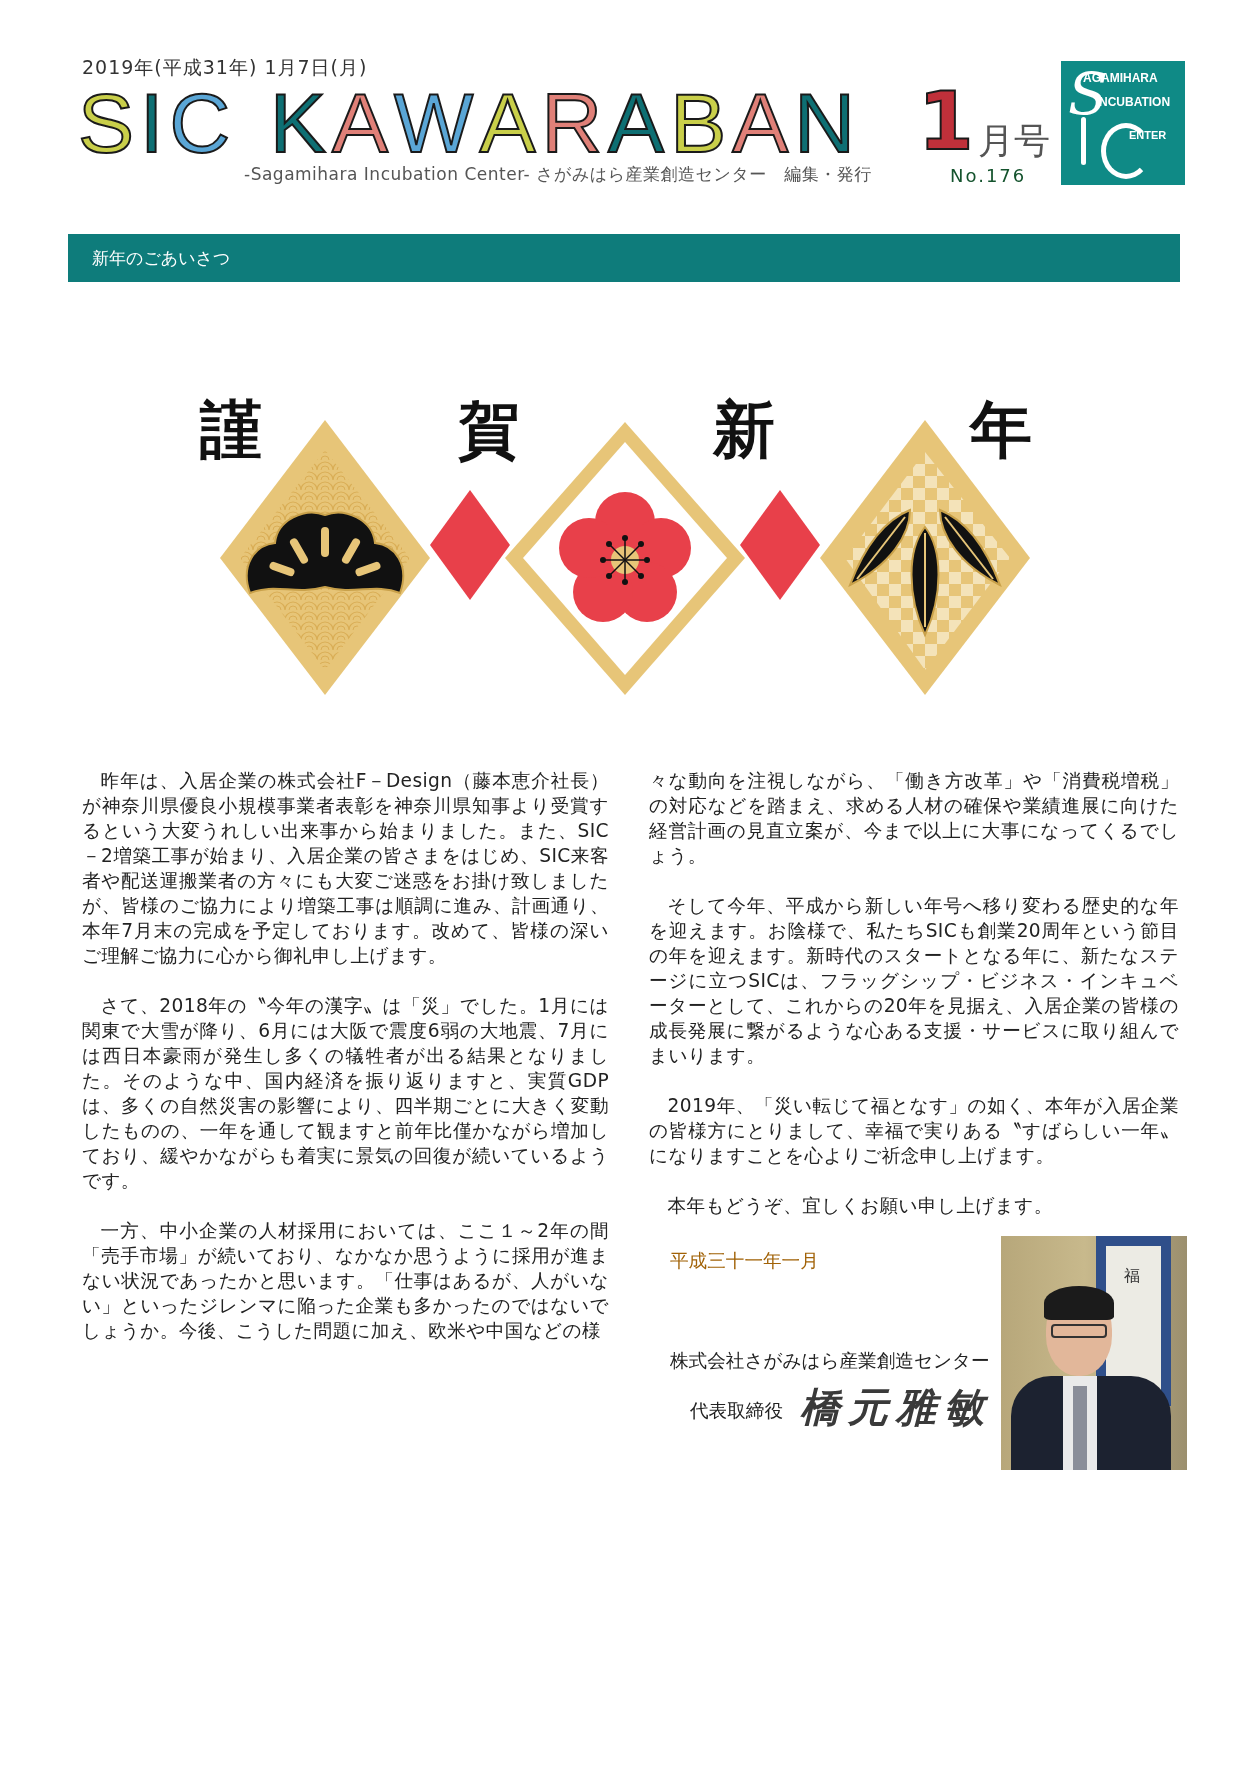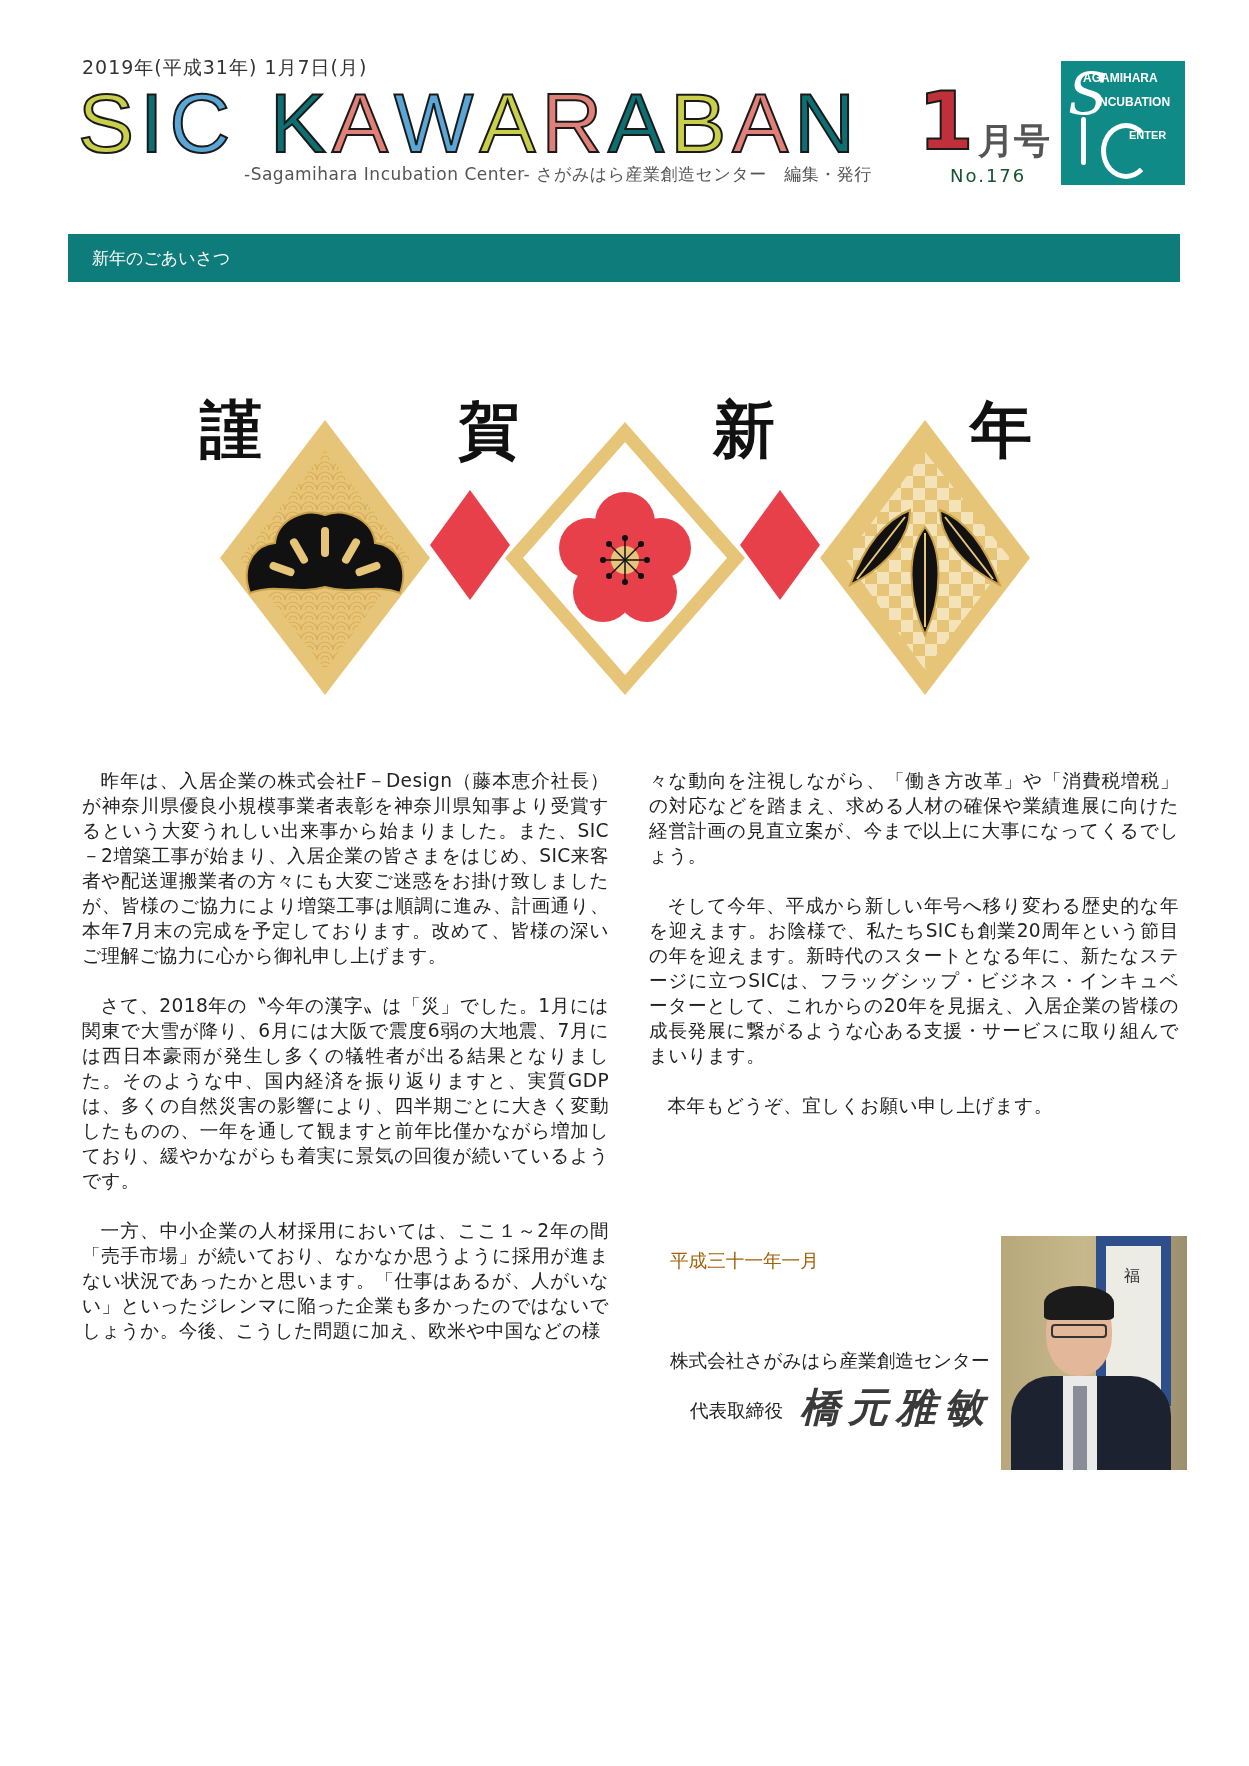--- a/index.html
+++ b/index.html
@@ -9,21 +9,21 @@
 
   
   .date { left: 82px; top: 55px; font-size: 19px; color: #333; letter-spacing: 1px; }
   .masthead { left: 78px; top: 82px; height: 82px; display: flex; align-items: flex-end; }
   .mast-letter { font-family: "Liberation Sans", sans-serif; font-size: 84px; line-height: 82px;
                  font-weight: 400; letter-spacing: 6px; }
   .mast-space { width: 34px; }
   .issue-num { left: 918px; top: 82px; font-size: 80px; line-height: 80px; font-weight: 700;
                color: #1a1a1a; -webkit-text-stroke: 2px #1a1a1a; }
   .issue-num span { color: #c0303a; }
-  .gatsugo { left: 978px; top: 117px; font-size: 36px; color: #555; font-weight: 700; }
+  .gatsugo { left: 978px; top: 117px; font-size: 36px; color: #555; font-weight: 400; }
   .subtitle { left: 244px; top: 163px; font-size: 17px; color: #555; letter-spacing: 0.5px; }
   .no-label { left: 950px; top: 165px; font-size: 18px; color: #14532d; letter-spacing: 2px; }
 
   .logo { left: 1061px; top: 61px; width: 124px; height: 124px; background: #0f8a86; }
   .logo .big-s { position: absolute; left: 7px; top: 4px; font-size: 58px; color: #fff;
                  font-family: "DejaVu Serif", serif; font-style: italic; line-height: 58px; }
   .logo .big-i { position: absolute; left: 20px; top: 56px; width: 5px; height: 48px; background: #fff; border-radius: 3px; }
   .logo .big-c { position: absolute; left: 40px; top: 62px; width: 50px; height: 56px;
                  border: 5px solid #fff; border-right-color: transparent; border-radius: 50%; box-sizing: border-box; }
   .logo .t { position: absolute; color: #fff; font-weight: 700; font-size: 12px; font-family: Liberation Sans, sans-serif; }
@@ -177,20 +177,21 @@
 
 <div class="abs col col-left">
   <p>昨年は、入居企業の株式会社F－Design（藤本恵介社長）が神奈川県優良小規模事業者表彰を神奈川県知事より受賞するという大変うれしい出来事から始まりました。また、SIC－2増築工事が始まり、入居企業の皆さまをはじめ、SIC来客者や配送運搬業者の方々にも大変ご迷惑をお掛け致しましたが、皆様のご協力により増築工事は順調に進み、計画通り、本年7月末の完成を予定しております。改めて、皆様の深いご理解ご協力に心から御礼申し上げます。</p>
   <p>さて、2018年の〝今年の漢字〟は「災」でした。1月には関東で大雪が降り、6月には大阪で震度6弱の大地震、7月には西日本豪雨が発生し多くの犠牲者が出る結果となりました。そのような中、国内経済を振り返りますと、実質GDPは、多くの自然災害の影響により、四半期ごとに大きく変動したものの、一年を通して観ますと前年比僅かながら増加しており、緩やかながらも着実に景気の回復が続いているようです。</p>
   <p>一方、中小企業の人材採用においては、ここ１～2年の間「売手市場」が続いており、なかなか思うように採用が進まない状況であったかと思います。「仕事はあるが、人がいない」といったジレンマに陥った企業も多かったのではないでしょうか。今後、こうした問題に加え、欧米や中国などの様</p>
 </div>
 
 <div class="abs col col-right">
   <p class="first">々な動向を注視しながら、「働き方改革」や「消費税増税」の対応などを踏まえ、求める人材の確保や業績進展に向けた経営計画の見直立案が、今まで以上に大事になってくるでしょう。</p>
   <p>そして今年、平成から新しい年号へ移り変わる歴史的な年を迎えます。お陰様で、私たちSICも創業20周年という節目の年を迎えます。新時代のスタートとなる年に、新たなステージに立つSICは、フラッグシップ・ビジネス・インキュベーターとして、これからの20年を見据え、入居企業の皆様の成長発展に繋がるような心ある支援・サービスに取り組んでまいります。</p>
+  <p>2019年、「災い転じて福となす」の如く、本年が入居企業の皆様方にとりまして、幸福で実りある〝すばらしい一年〟になりますことを心よりご祈念申し上げます。</p>
   <p>本年もどうぞ、宜しくお願い申し上げます。</p>
 </div>
 
 <div class="abs sig-date">平成三十一年一月</div>
 <div class="abs sig-company">株式会社さがみはら産業創造センター</div>
 <div class="abs sig-title">代表取締役</div>
 <div class="abs sig-name">橋元雅敏</div>
 
 <div class="abs photo" title="代表取締役 ポートレート写真">
   <div class="scroll">

